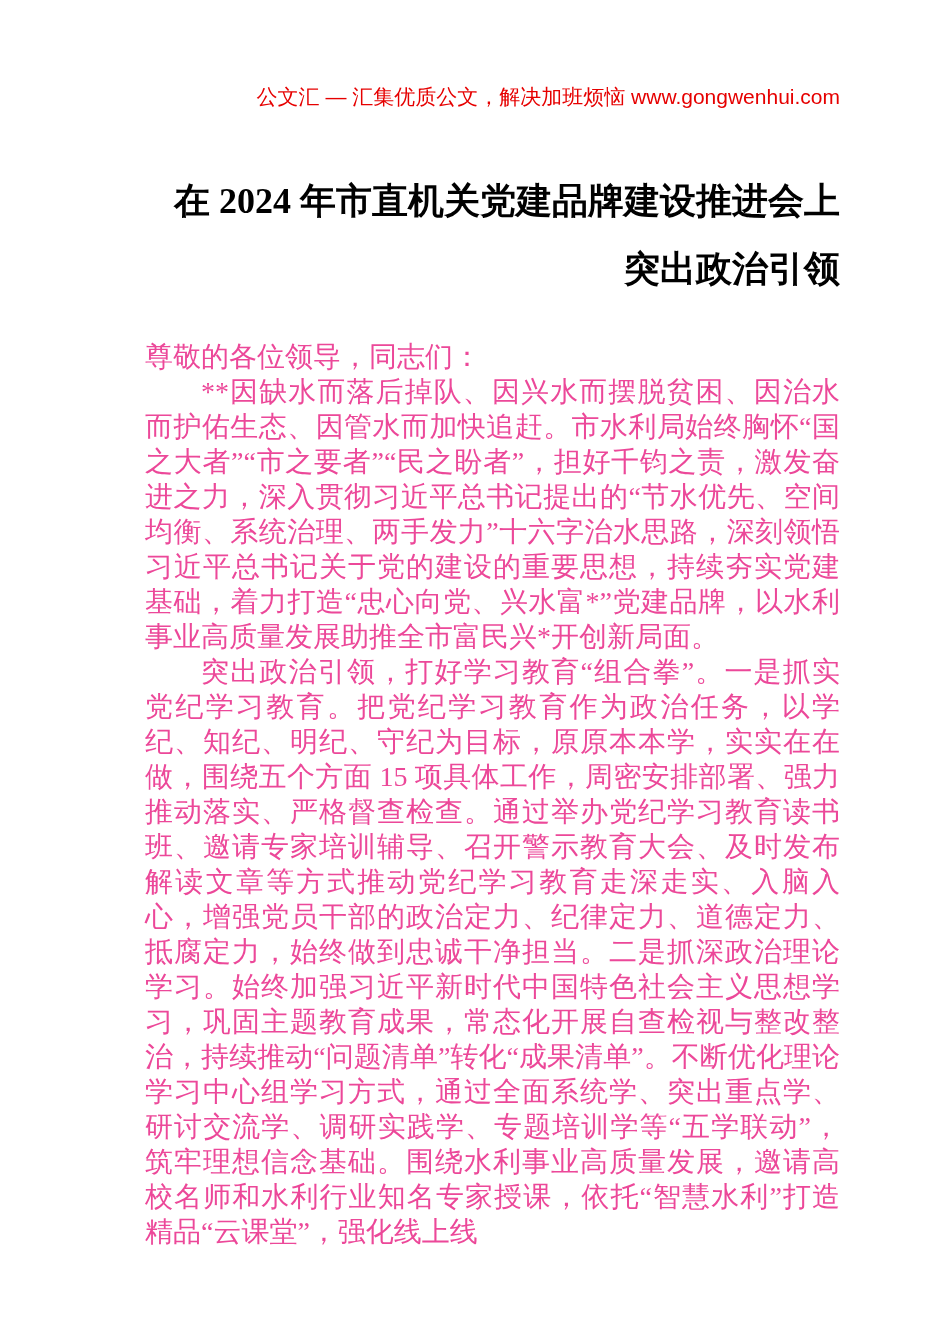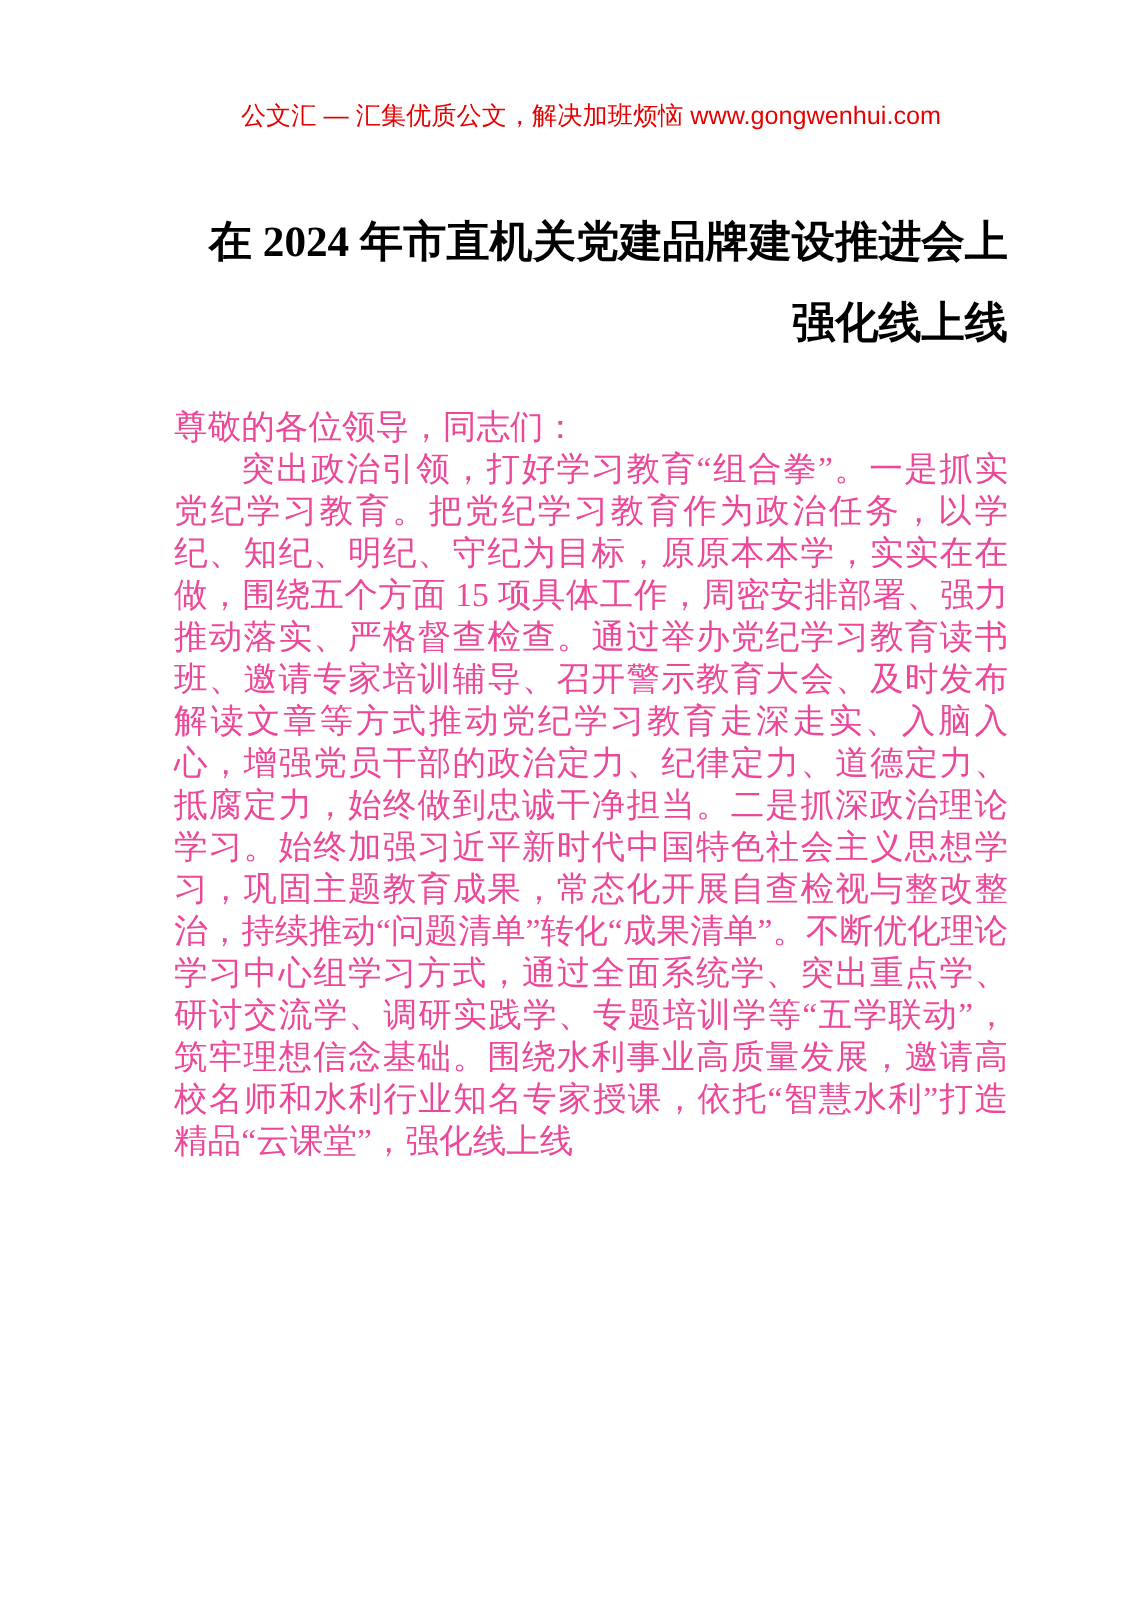--- a/index.html
+++ b/index.html
@@ -11,21 +11,21 @@
     position: relative;
     width: 950px;
     height: 1344px;
     background: #ffffff;
     overflow: hidden;
     font-family: "Liberation Sans", sans-serif;
   }
   .watermark {
     margin: 84px 0 0 145px;
     width: 695px;
-    text-align: center;
+    text-align: right;
     font-family: "Liberation Sans", sans-serif;
     font-size: 21px;
     line-height: 26px;
     color: #e60000;
     white-space: nowrap;
   }
   .title {
     margin: 57px 0 0 145px;
     width: 695px;
     text-align: right;
@@ -58,21 +58,22 @@
 </style>
 </head>
 <body>
 
 <div class="page">
 
   <div class="watermark">公文汇 — 汇集优质公文，解决加班烦恼 www.gongwenhui.com</div>
 
   <h1 class="title">
     <span class="title-line">在 2024 年市直机关党建品牌建设推进会上</span>
-    <span class="title-line">强化线上线</span>
+    <span class="title-line">突出政治引领</span>
   </h1>
 
   <div class="doc-body">
     <p class="salutation">尊敬的各位领导，同志们：</p>
+    <p class="para">**因缺水而落后掉队、因兴水而摆脱贫困、因治水而护佑生态、因管水而加快追赶。市水利局始终胸怀“国之大者”“市之要者”“民之盼者”，担好千钧之责，激发奋进之力，深入贯彻习近平总书记提出的“节水优先、空间均衡、系统治理、两手发力”十六字治水思路，深刻领悟习近平总书记关于党的建设的重要思想，持续夯实党建基础，着力打造“忠心向党、兴水富*”党建品牌，以水利事业高质量发展助推全市富民兴*开创新局面。</p>
     <p class="para">突出政治引领，打好学习教育“组合拳”。一是抓实党纪学习教育。把党纪学习教育作为政治任务，以学纪、知纪、明纪、守纪为目标，原原本本学，实实在在做，围绕五个方面 15 项具体工作，周密安排部署、强力推动落实、严格督查检查。通过举办党纪学习教育读书班、邀请专家培训辅导、召开警示教育大会、及时发布解读文章等方式推动党纪学习教育走深走实、入脑入心，增强党员干部的政治定力、纪律定力、道德定力、抵腐定力，始终做到忠诚干净担当。二是抓深政治理论学习。始终加强习近平新时代中国特色社会主义思想学习，巩固主题教育成果，常态化开展自查检视与整改整治，持续推动“问题清单”转化“成果清单”。不断优化理论学习中心组学习方式，通过全面系统学、突出重点学、研讨交流学、调研实践学、专题培训学等“五学联动”，筑牢理想信念基础。围绕水利事业高质量发展，邀请高校名师和水利行业知名专家授课，依托“智慧水利”打造精品“云课堂”，强化线上线</p>
   </div>
 
 </div>
 
 </body></html>

